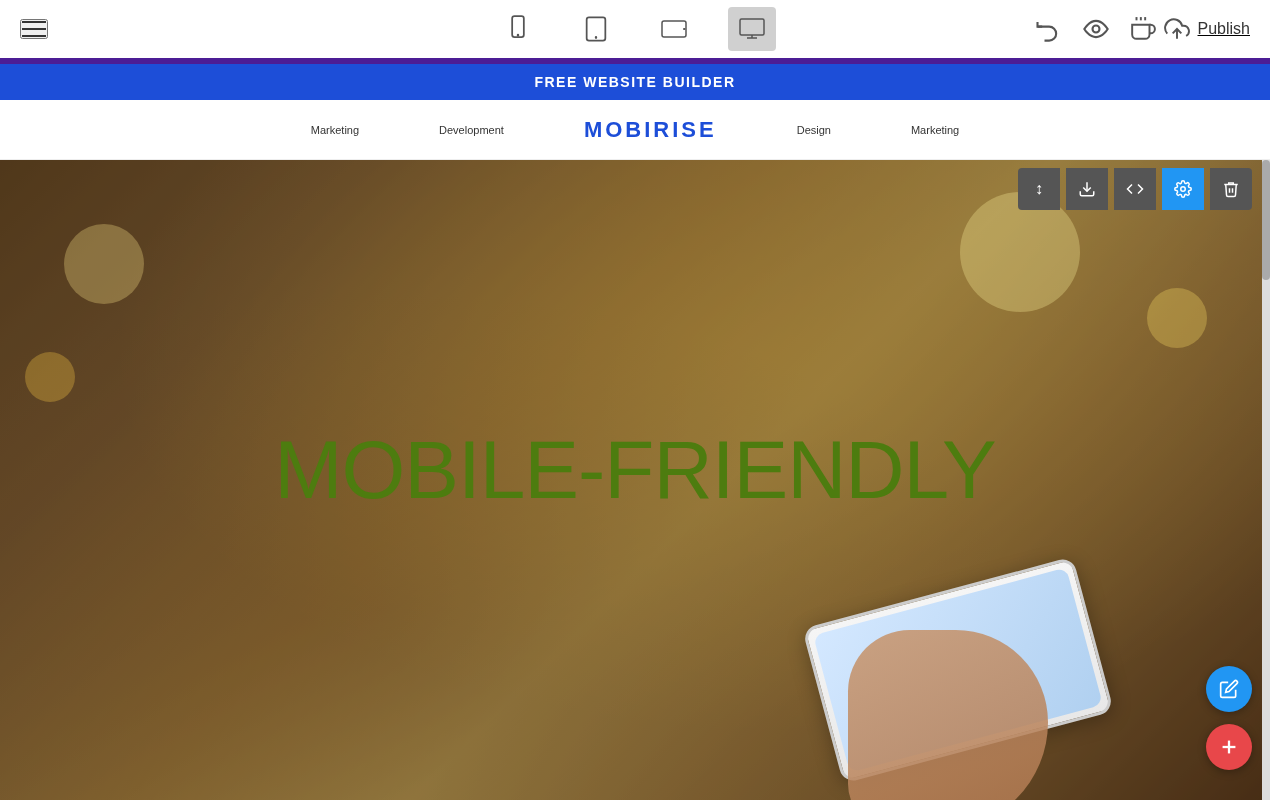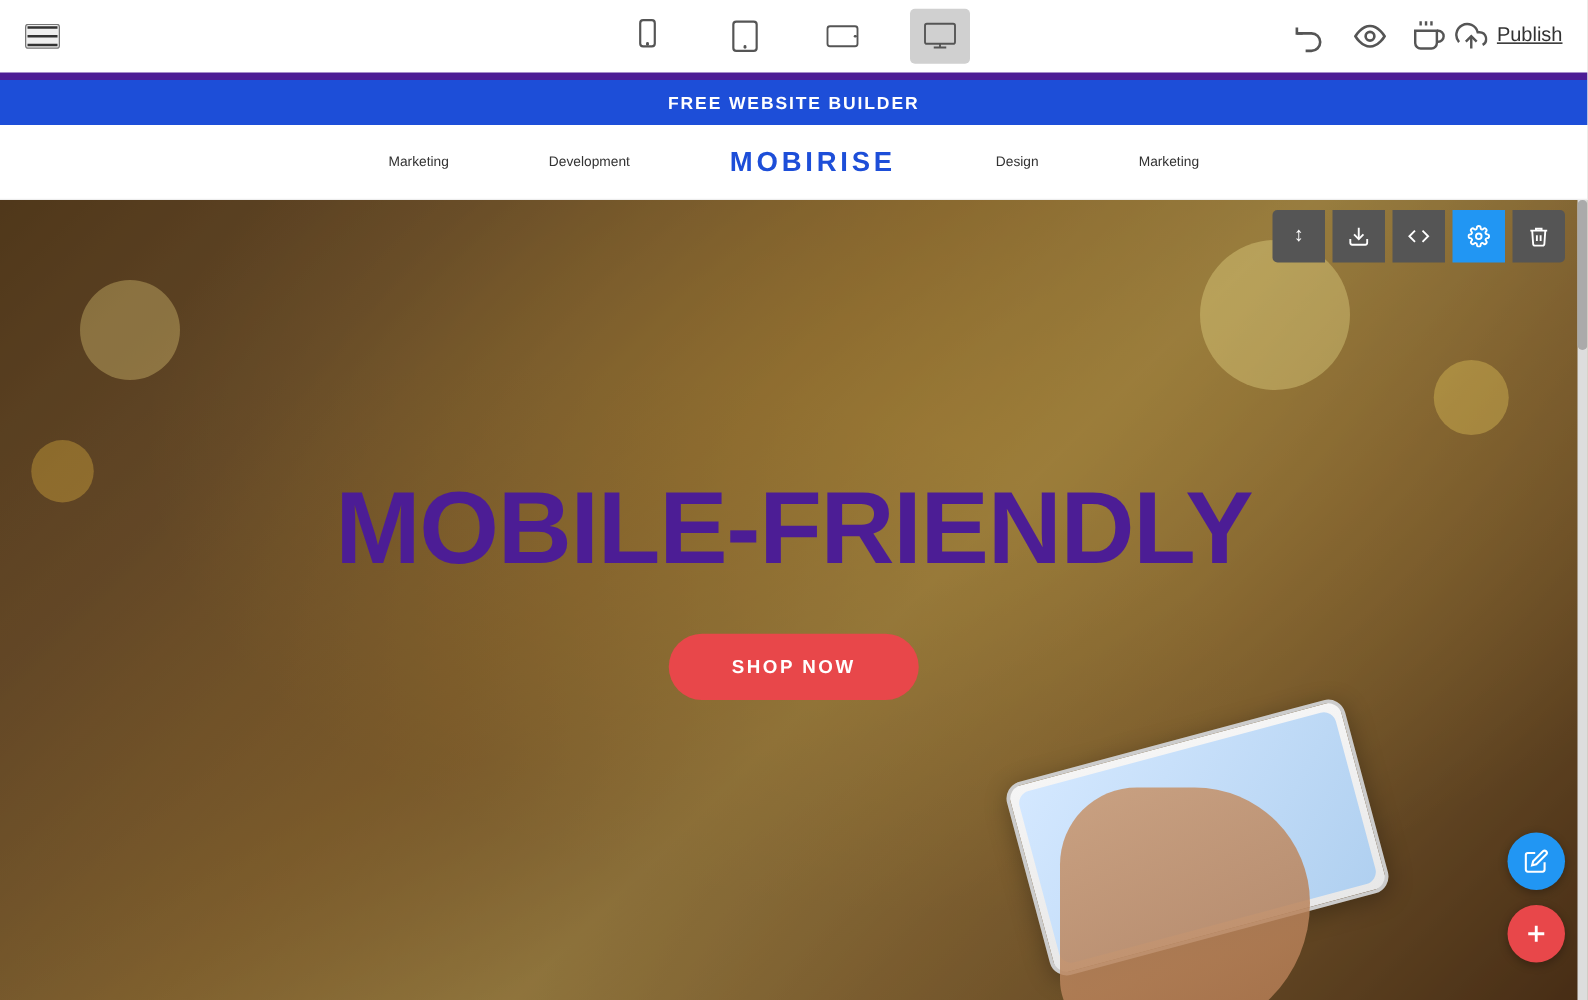--- a/index.html
+++ b/index.html
@@ -153,22 +153,22 @@
 
     
     .hero-content {
       position: relative; z-index: 10;
       text-align: center;
       padding: 0 60px;
       margin-top: -20px;
     }
     .hero-title {
       font-size: 82px;
-      font-weight: 700;
-      color: #4c1d95;
+      font-weight: 400;
+      color: #4d7c0f;
       line-height: 1.05;
       letter-spacing: -1px;
       text-transform: uppercase;
       font-family: 'Arial Black', Arial, sans-serif;
     }
     .shop-btn {
       display: inline-block;
       margin-top: 40px;
       padding: 18px 50px;
       background: #e8474a;
@@ -339,21 +339,20 @@
         <div class="phone-screen"></div>
       </div>
       <div class="hand-shape"></div>
     </div>
   </div>
 
   <div class="hero-content">
     <h1 class="hero-title">
       <span>MOBILE-FRIENDLY</span><br>
     </h1>
-    <button class="shop-btn">SHOP NOW</button>
   </div>
 
   <div class="block-controls">
     <button class="block-btn" title="Move block">
       <span>↕</span>
     </button>
     <button class="block-btn" title="Download block">
       <svg width="18" height="18" viewBox="0 0 24 24" fill="none" stroke="#fff" stroke-width="2">
         <path d="M21 15v4a2 2 0 0 1-2 2H5a2 2 0 0 1-2-2v-4"></path>
         <polyline points="7,10 12,15 17,10"></polyline>

